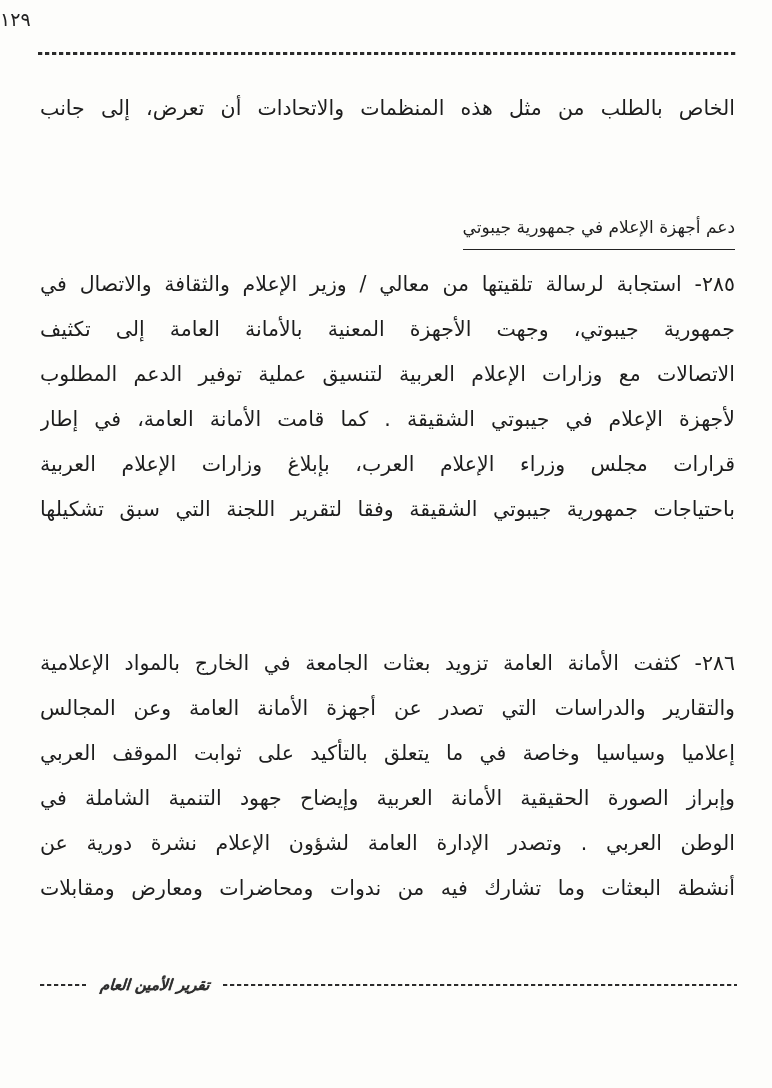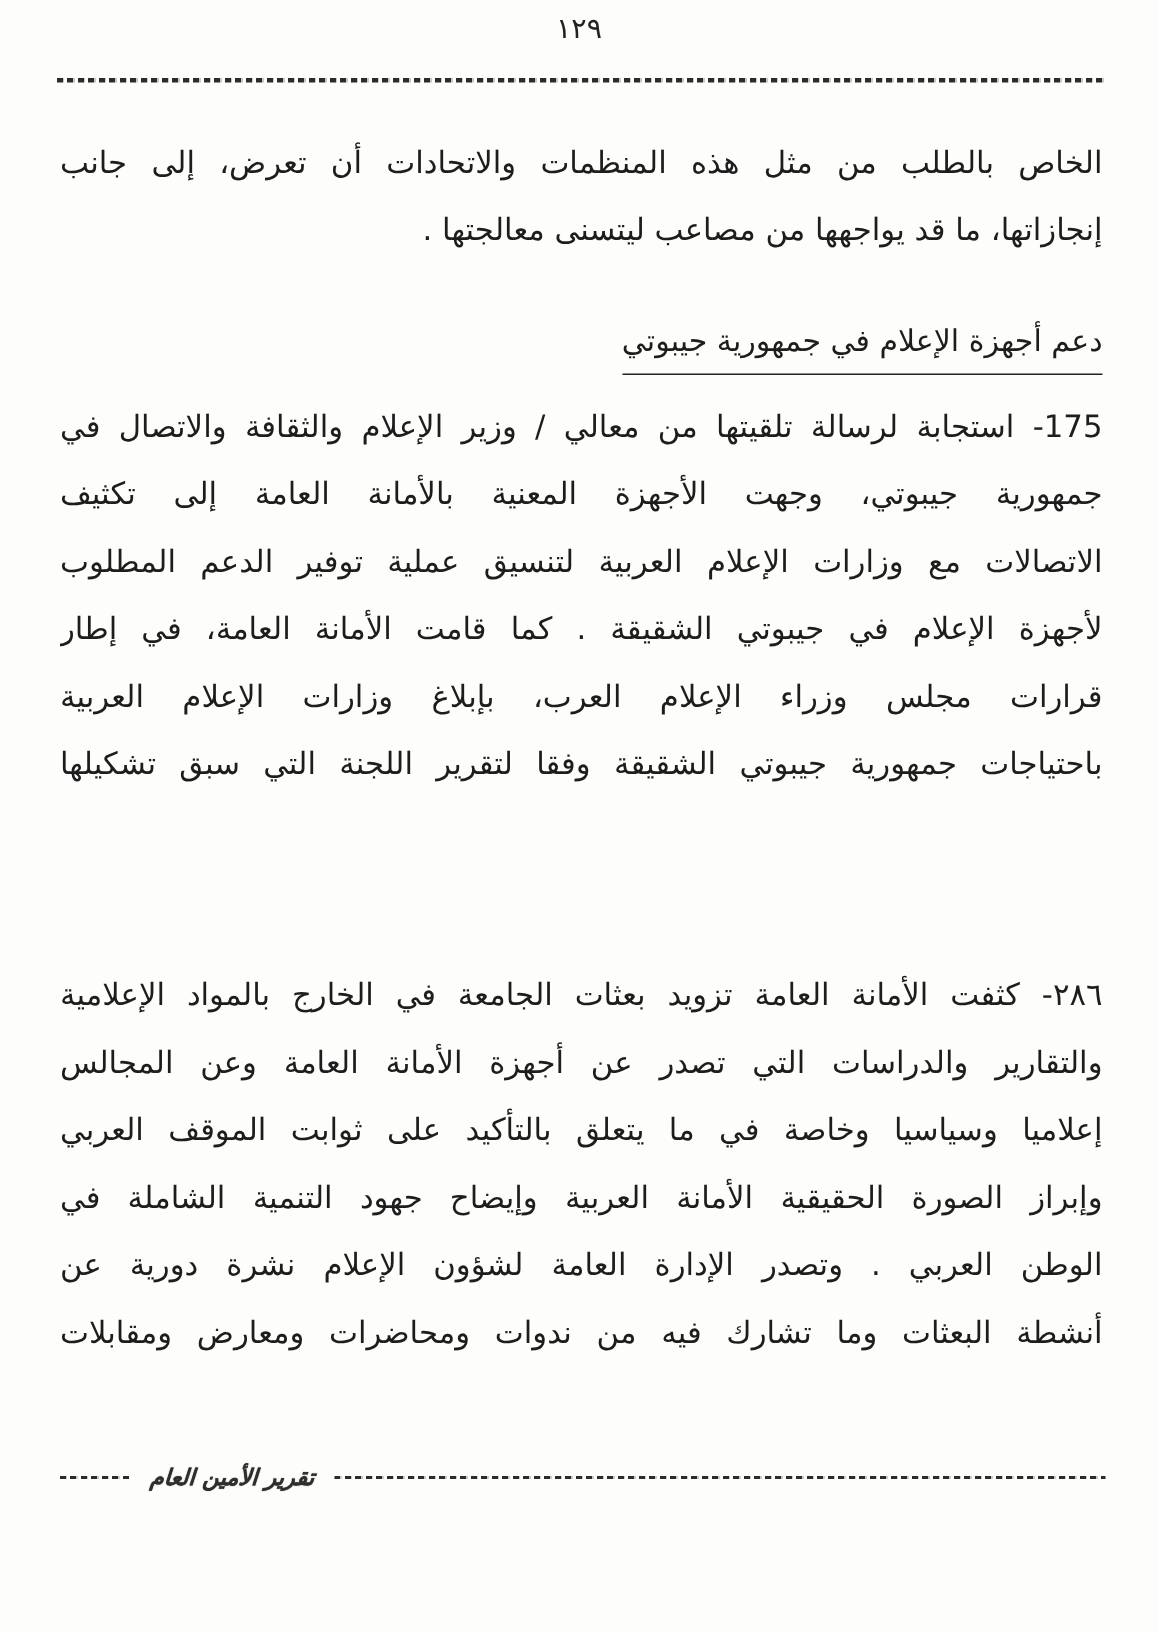--- a/index.html
+++ b/index.html
@@ -12,21 +12,21 @@
     position: relative;
     width: 772px; height: 1088px;
     background: #fdfdfb;
     color: #1d1d1d;
     direction: rtl;
     overflow: hidden;
   }
   .page-number {
     position: absolute;
     top: 8px; left: 0; right: 0;
-    text-align: center;
+    text-align: left;
     font-size: 19px;
     letter-spacing: 9px;
     color: #222;
   }
   .rule {
     background: repeating-linear-gradient(90deg, #2b2b2b 0 4px, rgba(43,43,43,.25) 4px 5px, transparent 5px 7px);
   }
   .rule-top {
     position: absolute;
     top: 52px; right: 36px; left: 38px;
@@ -46,21 +46,21 @@
     white-space: nowrap;
   }
   .tline.lastline {
     text-align: right;
     text-align-last: right;
   }
   .heading {
     position: absolute;
     right: 37px; left: 40px;
     text-align: right;
-    font-size: 20px;
+    font-size: 17px;
   }
   .heading .hd-text {
     display: inline-block;
     padding-bottom: 7px;
     border-bottom: 1.6px solid #232323;
     line-height: 30px;
   }
   .footer {
     position: absolute;
     top: 972px; right: 35px; left: 40px;
@@ -94,29 +94,28 @@
 <body>
 
 <div class="page">
 
   <div class="page-number">١٢٩</div>
 
   <div class="rule rule-top"></div>
 
   <div class="textblock" style="top:86px">
     <div class="tline">الخاص بالطلب من مثل هذه المنظمات والاتحادات أن تعرض، إلى جانب</div>
-    <div class="tline lastline">إنجازاتها، ما قد يواجهها من مصاعب ليتسنى معالجتها .</div>
   </div>
 
   <div class="heading" style="top:212px">
     <span class="hd-text">دعم أجهزة الإعلام في جمهورية جيبوتي</span>
   </div>
 
   <div class="textblock" style="top:262px">
-    <div class="tline">175- استجابة لرسالة تلقيتها من معالي / وزير الإعلام والثقافة والاتصال في</div>
+    <div class="tline">٢٨٥- استجابة لرسالة تلقيتها من معالي / وزير الإعلام والثقافة والاتصال في</div>
     <div class="tline">جمهورية جيبوتي، وجهت الأجهزة المعنية بالأمانة العامة إلى تكثيف</div>
     <div class="tline">الاتصالات مع وزارات الإعلام العربية لتنسيق عملية توفير الدعم المطلوب</div>
     <div class="tline">لأجهزة الإعلام في جيبوتي الشقيقة . كما قامت الأمانة العامة، في إطار</div>
     <div class="tline">قرارات مجلس وزراء الإعلام العرب، بإبلاغ وزارات الإعلام العربية</div>
     <div class="tline">باحتياجات جمهورية جيبوتي الشقيقة وفقا لتقرير اللجنة التي سبق تشكيلها</div>
   </div>
 
 
   <div class="textblock" style="top:641px">
     <div class="tline">٢٨٦- كثفت الأمانة العامة تزويد بعثات الجامعة في الخارج بالمواد الإعلامية</div>

